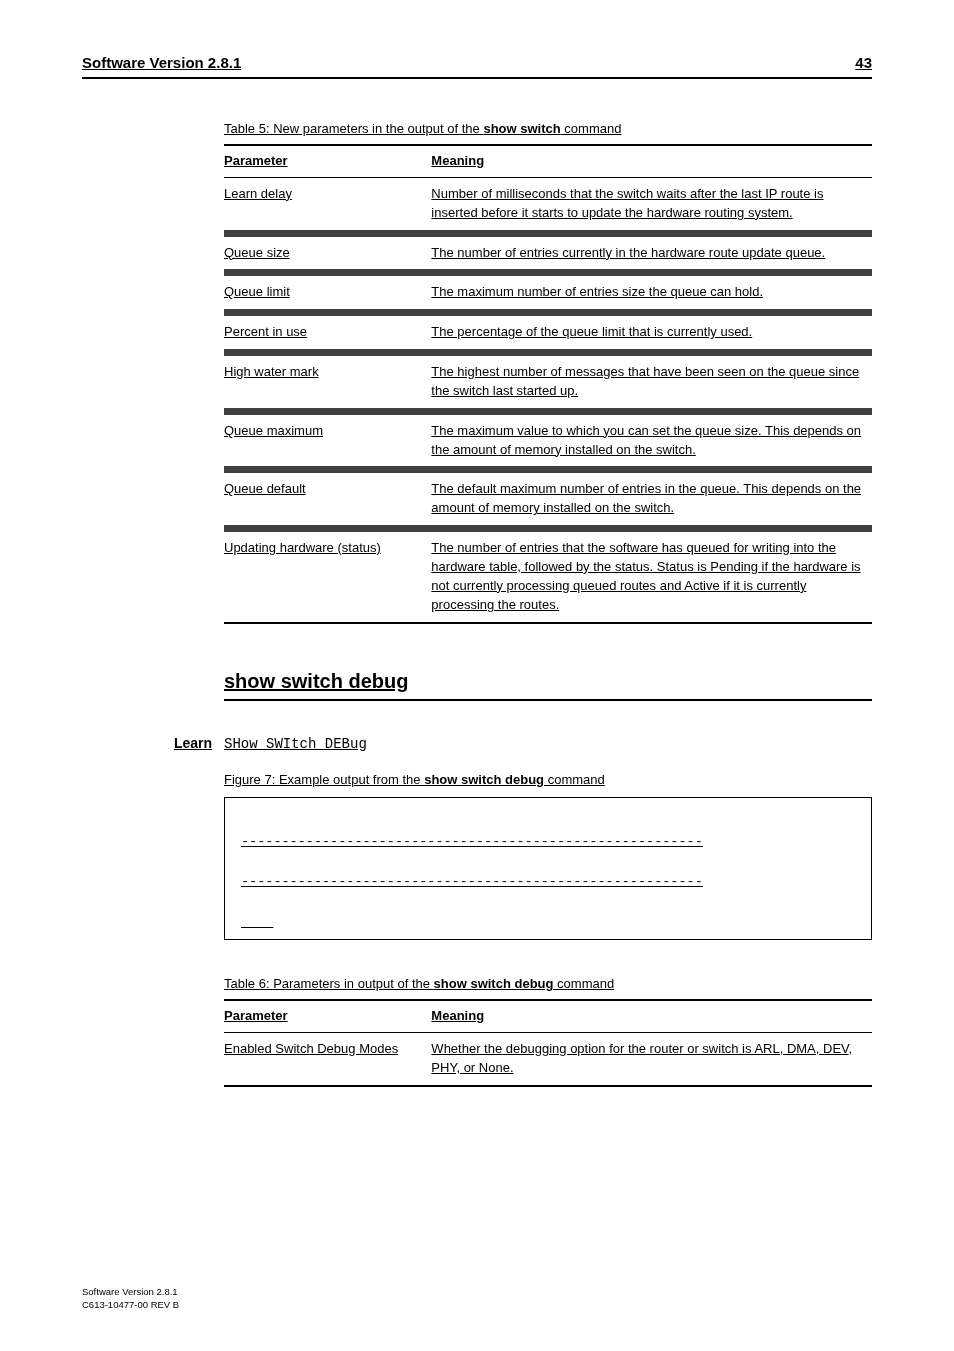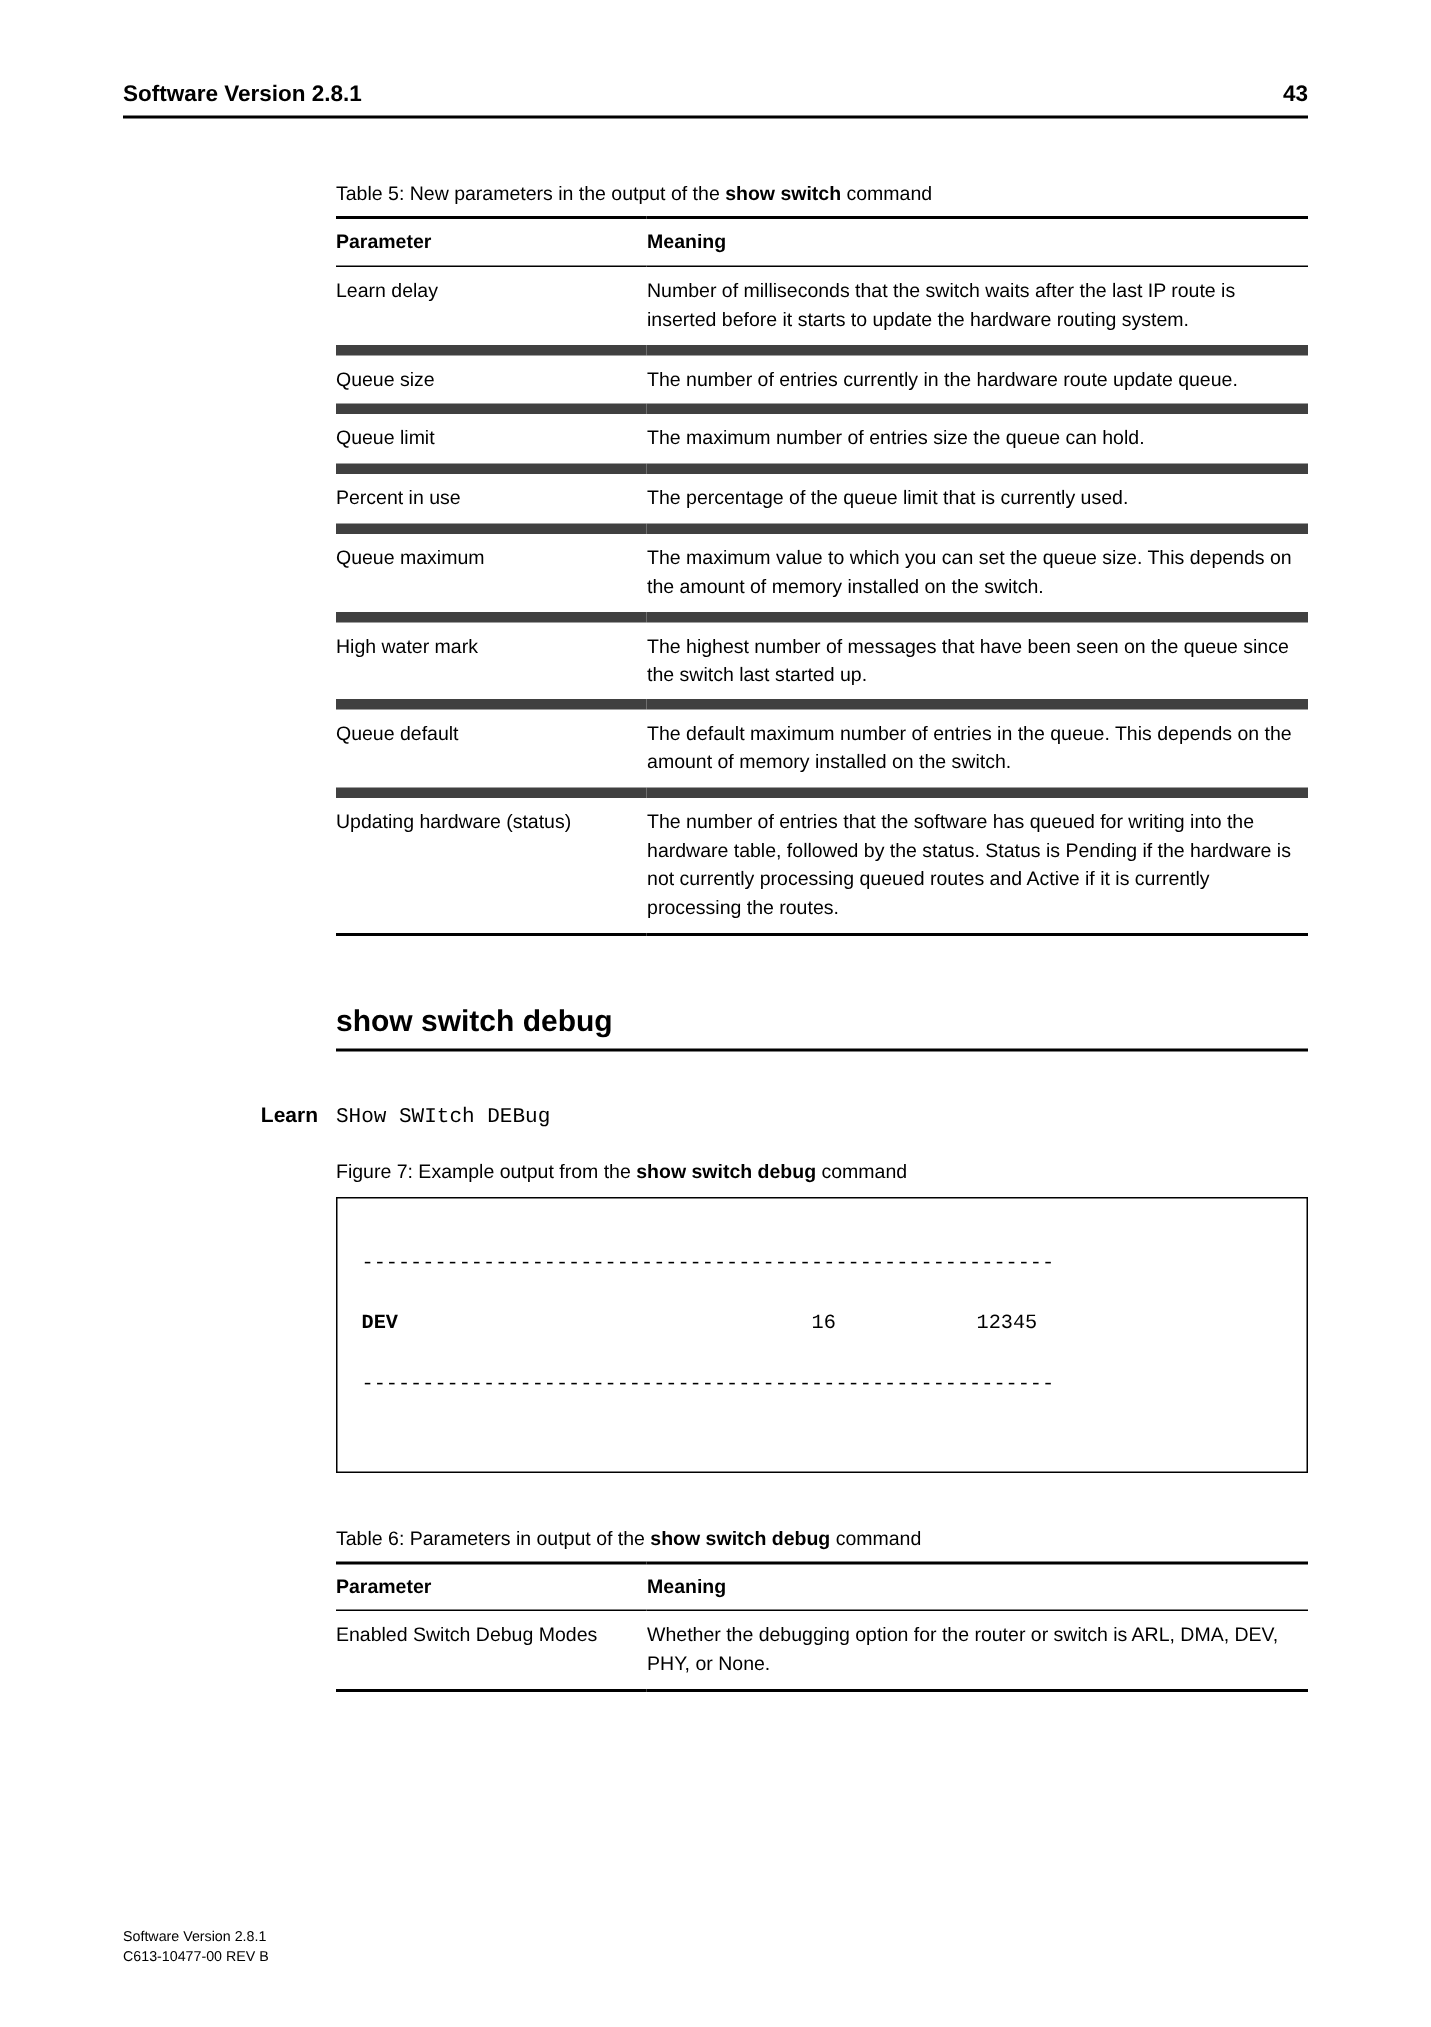--- a/index.html
+++ b/index.html
@@ -10,20 +10,21 @@
     font-family: "Helvetica Neue", Helvetica, Arial, sans-serif;
     color: #000;
     background: #fff;
   }
   .page {
     width: 954px;
     height: 1351px;
     position: relative;
     box-sizing: border-box;
     padding: 54px 82px 40px 82px;
+    text-decoration: underline;
   }
   .running-head {
     display: flex;
     justify-content: space-between;
     align-items: baseline;
     border-bottom: 2px solid #000;
     padding-bottom: 6px;
     margin-bottom: 42px;
   }
   .running-head .title {
@@ -159,26 +160,26 @@
         </tr>
         <tr>
           <td class="key">Queue limit</td>
           <td>The maximum number of entries size the queue can hold.</td>
         </tr>
         <tr>
           <td class="key">Percent in use</td>
           <td>The percentage of the queue limit that is currently used.</td>
         </tr>
         <tr>
+          <td class="key">High water mark</td>
+          <td>The highest number of messages that have been seen on the queue since the switch last started up.</td>
+        </tr>
+        <tr>
           <td class="key">Queue maximum</td>
           <td>The maximum value to which you can set the queue size. This depends on the amount of memory installed on the switch.</td>
-        </tr>
-        <tr>
-          <td class="key">High water mark</td>
-          <td>The highest number of messages that have been seen on the queue since the switch last started up.</td>
         </tr>
         <tr>
           <td class="key">Queue default</td>
           <td>The default maximum number of entries in the queue. This depends on the amount of memory installed on the switch.</td>
         </tr>
         <tr>
           <td class="key">Updating hardware (status)</td>
           <td>The number of entries that the software has queued for writing into the hardware table, followed by the status. Status is Pending if the hardware is not currently processing queued routes and Active if it is currently processing the routes.</td>
         </tr>
       </tbody>
@@ -190,21 +191,20 @@
       <span class="syntax-label">Learn</span>
       <span class="syntax-code">SHow SWItch DEBug</span>
     </div>
 
     <div class="fig-caption">
       <span>Figure 7: Example output from the </span><span class="bold">show switch debug</span><span> command</span>
     </div>
 
     <div class="codebox">
 <span class="row">---------------------------------------------------------</span>
-<span class="row"><span class="col1 bold">DEV</span><span class="col2">16</span><span>12345</span></span>
 <span class="row">---------------------------------------------------------</span>
     </div>
 
     <div class="table-caption">
       <span>Table 6: Parameters in output of the </span><span class="bold">show switch debug</span><span> command</span>
     </div>
 
     <table class="param">
       <thead>
         <tr>

